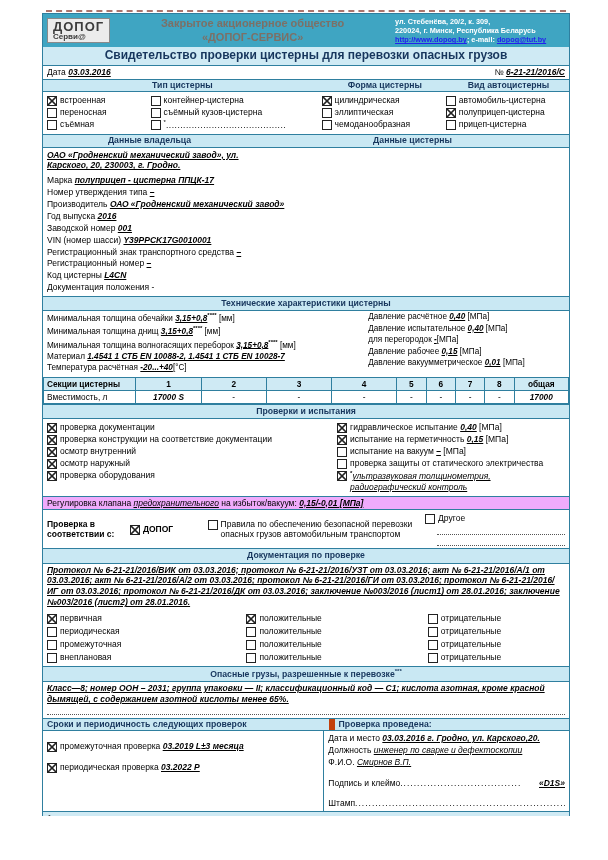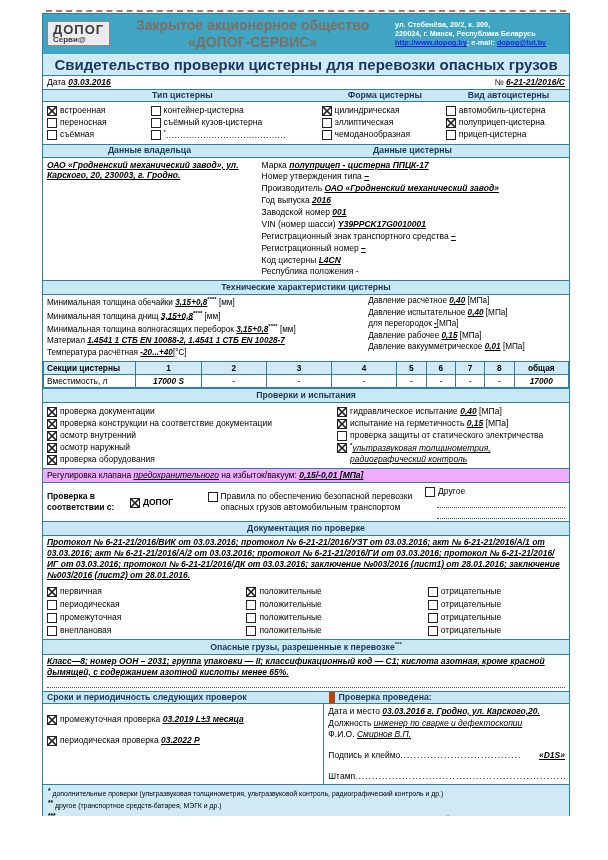--- a/index.html
+++ b/index.html
@@ -5,45 +5,45 @@
   html,body{margin:0;padding:0;}
   body{width:608px;height:860px;background:#ffffff;font-family:"Liberation Sans",sans-serif;color:#000;}
   .page{position:relative;width:608px;height:816px;overflow:hidden;}
   .topmark{position:absolute;left:46px;top:10px;width:520px;border-top:2px dashed #8a3b30;opacity:.7;}
   .doc{position:absolute;left:42px;top:13px;width:526px;border:1.5px solid #2f7f9f;font-size:8.5px;line-height:1.28;background:#fff;}
   
   .band{background:#3fa5c2;display:flex;align-items:center;padding:3px 4px;gap:4px;}
   .logo{background:#ececec;border:1px solid #8a8a8a;padding:1px 5px;line-height:1;flex:none;}
   .logo .l1{font-weight:bold;font-size:13px;color:#3c3c3c;letter-spacing:1px;}
   .logo .l2{font-weight:bold;font-size:8px;color:#3c3c3c;}
-  .company{flex:1;text-align:center;color:#7c7066;font-weight:bold;font-size:14px;line-height:1.2;}
+  .company{flex:1;text-align:center;color:#7c7066;font-weight:bold;font-size:11px;line-height:1.2;}
   .addr{flex:none;width:170px;color:#ffffff;font-weight:bold;font-size:7.3px;line-height:1.25;}
   .addr a{color:#2222ee;text-decoration:underline;font-weight:bold;}
   
   .sechead{background:#c9e8f3;color:#17365d;font-weight:bold;text-align:center;font-size:8.7px;padding:1px 2px;border-top:1px solid #2f7f9f;border-bottom:1px solid #2f7f9f;}
-  .title{background:#cfeaf4;color:#17365d;font-weight:bold;text-align:center;font-size:15px;padding:1px 10px;}
+  .title{background:#cfeaf4;color:#17365d;font-weight:bold;text-align:center;font-size:12px;padding:1px 10px;}
   .daterow{display:flex;justify-content:space-between;padding:1px 4px;border-top:1px solid #2f7f9f;}
   .v{font-weight:bold;font-style:italic;text-decoration:underline;}
   .vi{font-style:italic;text-decoration:underline;}
   .b{font-weight:bold;}
   
   .cb{display:inline-block;width:8px;height:8px;border:1px solid #222;background:#fff;flex:none;margin-right:3px;margin-top:1px;}
   .cb[data-checked="true"]{background-image:linear-gradient(45deg,transparent 40%,#222 46%,#222 54%,transparent 60%),linear-gradient(135deg,transparent 40%,#222 46%,#222 54%,transparent 60%);}
   .cbi{display:flex;align-items:flex-start;margin:1px 0;}
   
   .theadrow{display:flex;background:#c9e8f3;color:#17365d;font-weight:bold;border-top:1px solid #2f7f9f;border-bottom:1px solid #2f7f9f;text-align:center;font-size:8.7px;}
   .theadrow .h1{width:53%;}.theadrow .h2{width:24%;}.theadrow .h3{width:23%;}
   .typbody{display:flex;padding:2px 4px 3px 4px;}
   .typody{}
   .typody4{}
   .dots{letter-spacing:.5px;}
   
   .twocolhead{display:flex;background:#c9e8f3;color:#17365d;font-weight:bold;text-align:center;border-top:1px solid #2f7f9f;border-bottom:1px solid #2f7f9f;font-size:8.7px;}
   .twocolhead .a{width:40.5%;}.twocolhead .bx{width:59.5%;}
-  .databody{display:flex;}
+  .databody{display:flex;flex-direction:column;}
   .databody .a{width:40.5%;padding:2px 4px;}
   .databody .bx{width:59.5%;padding:2px 4px;}
   .tline{margin:0 0 1px 0;}
   
   .tech{display:flex;padding:1px 4px 2px 4px;font-size:8.2px;}
   .tech .lft{width:62%;}
   .tech .rgt{width:38%;}
   .tline2{white-space:nowrap;margin-bottom:1px;}
   sup{font-size:6px;}
   
@@ -199,21 +199,21 @@
       <div class="bx">
         <div class="tline"><span>Марка</span> <span class="v">полуприцеп - цистерна ППЦК-17</span></div>
         <div class="tline"><span>Номер утверждения типа</span> <span class="v">–</span></div>
         <div class="tline"><span>Производитель</span> <span class="v">ОАО «Гродненский механический завод»</span></div>
         <div class="tline"><span>Год выпуска</span> <span class="v">2016</span></div>
         <div class="tline"><span>Заводской номер</span> <span class="v">001</span></div>
         <div class="tline"><span>VIN (номер шасси)</span> <span class="v">Y39PPCK17G0010001</span></div>
         <div class="tline"><span>Регистрационный знак транспортного средства</span> <span class="v">–</span></div>
         <div class="tline"><span>Регистрационный номер</span> <span class="v">–</span></div>
         <div class="tline"><span>Код цистерны</span> <span class="v">L4CN</span></div>
-        <div class="tline"><span>Республика положения</span> <span>-</span></div>
+        <div class="tline"><span>Документация положения</span> <span>-</span></div>
       </div>
     </div>
 
     <div class="sechead">Технические характеристики цистерны</div>
     <div class="tech">
       <div class="lft">
         <div class="tline2"><span>Минимальная толщина обечайки</span> <span class="v">3,15+0,8</span><sup class="b">****</sup> <span>[мм]</span></div>
         <div class="tline2"><span>Минимальная толщина днищ</span> <span class="v">3,15+0,8</span><sup class="b">****</sup> <span>[мм]</span></div>
         <div class="tline2"><span>Минимальная толщина волногасящих переборок</span> <span class="v">3,15+0,8</span><sup class="b">****</sup> <span>[мм]</span></div>
         <div class="tline2"><span>Материал</span> <span class="v">1.4541 1 СТБ EN 10088-2, 1.4541 1 СТБ EN 10028-7</span></div>
@@ -285,20 +285,24 @@
         <label class="cbi">
             <span class="cb" data-checked="true"></span>
             <span><span>гидравлическое испытание</span> <span class="v">0,40</span> <span>[МПа]</span></span>
           </label>
         <label class="cbi">
             <span class="cb" data-checked="true"></span>
             <span><span>испытание на герметичность</span> <span class="v">0,15</span> <span>[МПа]</span></span>
           </label>
         <label class="cbi">
             <span class="cb" data-checked="false"></span>
+            <span><span>испытание на вакуум</span> <span class="v">–</span> <span>[МПа]</span></span>
+          </label>
+        <label class="cbi">
+            <span class="cb" data-checked="false"></span>
             <span>проверка защиты от статического электричества</span>
           </label>
         <label class="cbi">
             <span class="cb" data-checked="true"></span>
             <span><sup class="b">*</sup><span class="vi">ультразвуковая толщинометрия, радиографический контроль</span></span>
           </label>
       </div>
     </div>
 
     <div class="valve">

